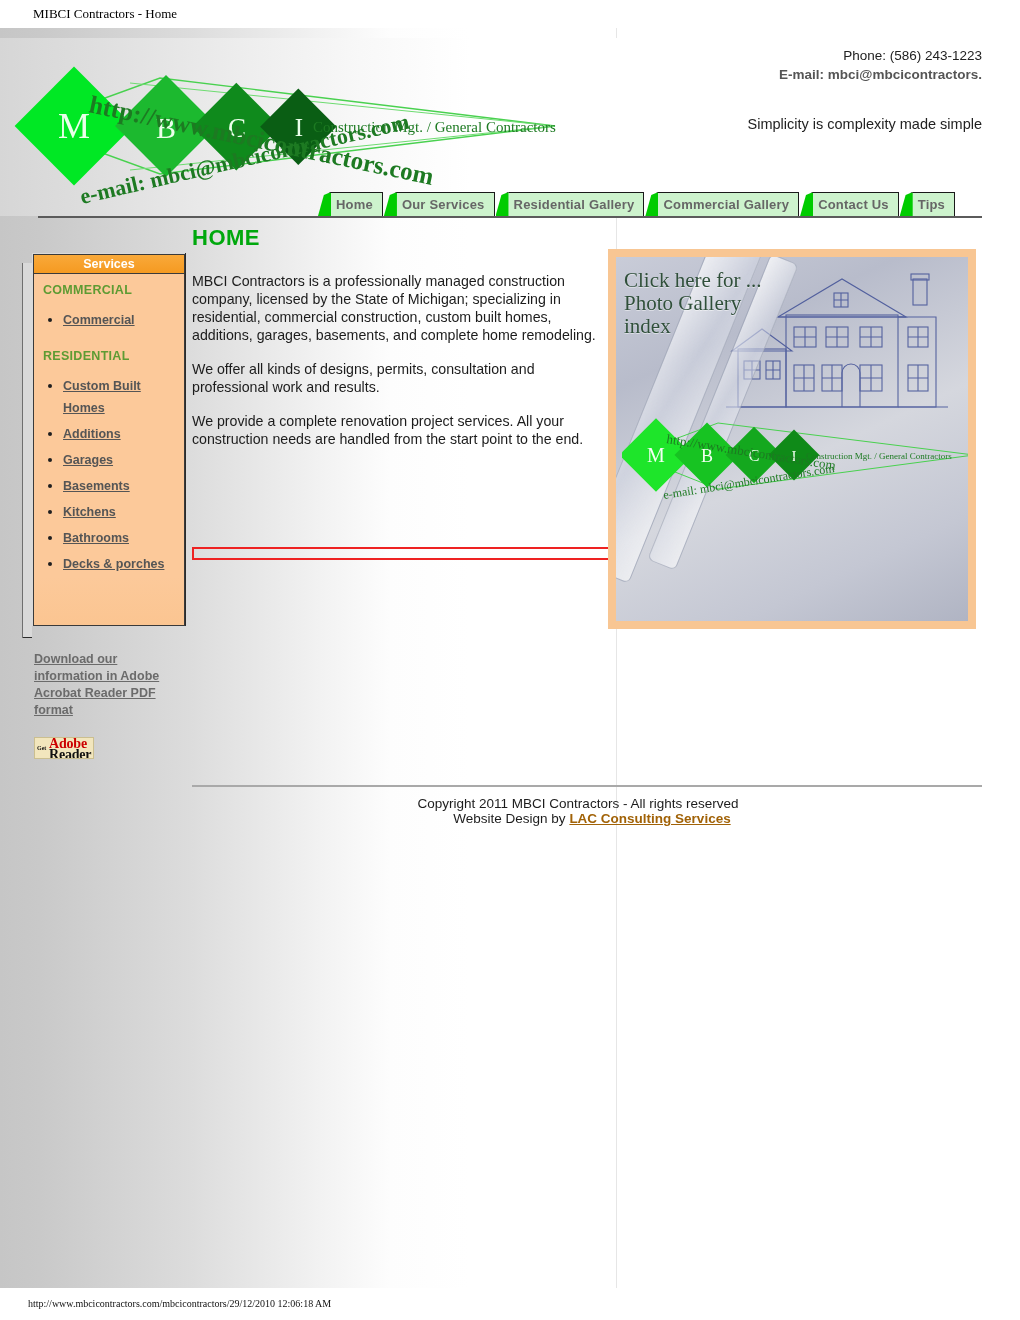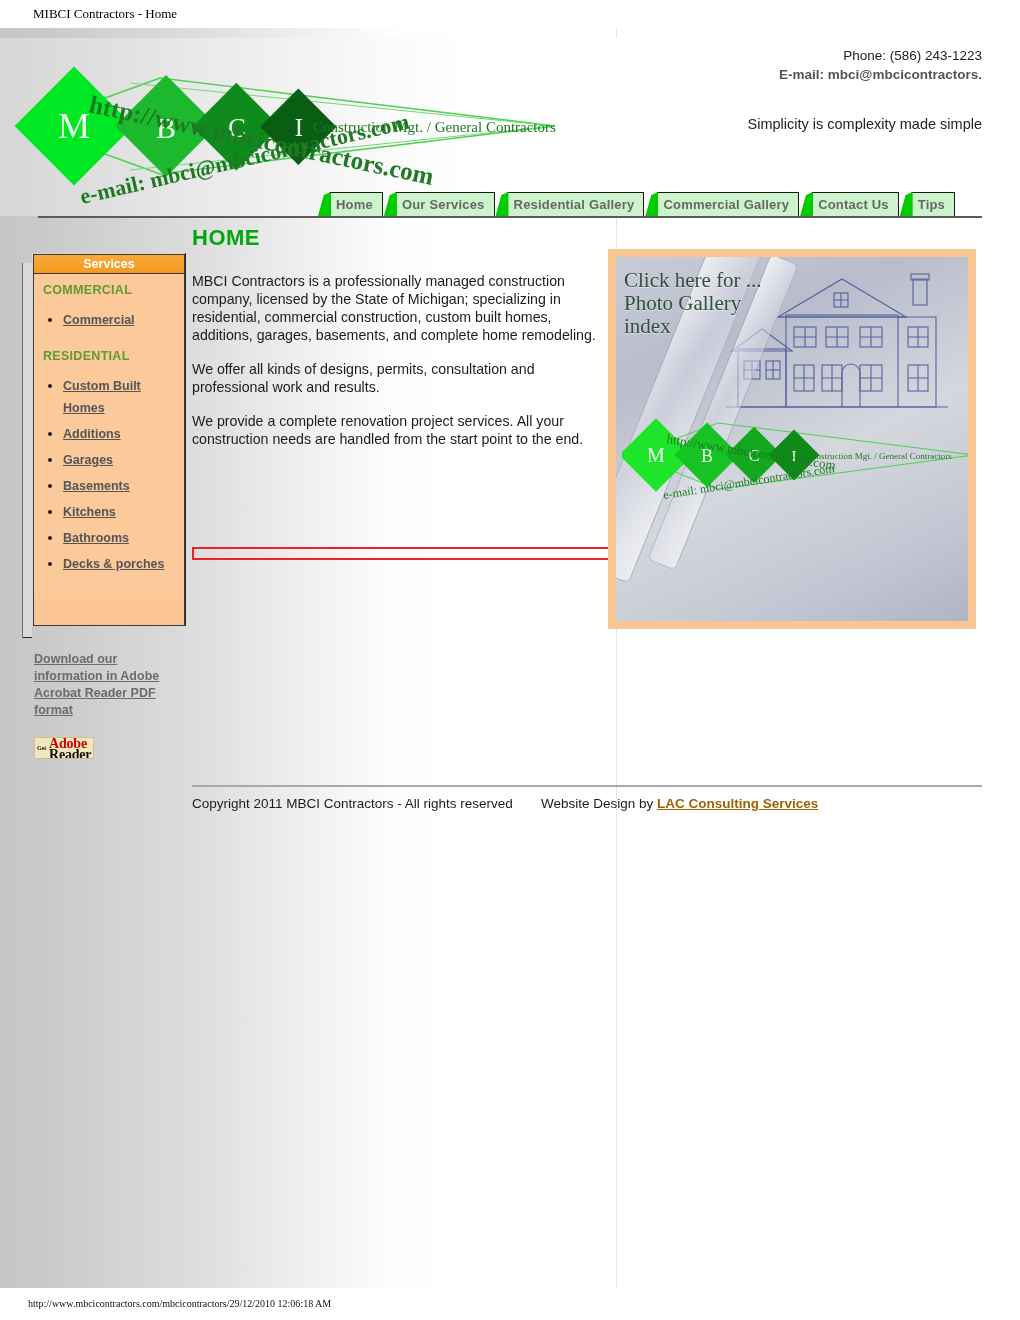--- a/index.html
+++ b/index.html
@@ -211,21 +211,21 @@
   .adobe-word .r { color: #111; }
 
   
   .footer-rule {
     position: absolute; left: 192px; top: 785px; width: 790px; height: 2px;
     background: #a9a9a9;
   }
   .footer {
     position: absolute; left: 192px; top: 796px; width: 800px;
     font-size: 13.5px; color: #1c1c1c;
-    display: flex; align-items: center;
+    display: flex; align-items: center; flex-direction: column;
   }
   .footer-copy { margin-right: 28px; }
   .footer-design-link {
     font-weight: bold; text-decoration: underline; color: #a16207; cursor: pointer;
   }
 
   
   .status-bar {
     position: absolute; left: 0; bottom: 0; width: 1020px; height: 32px;
     background: #ffffff;

